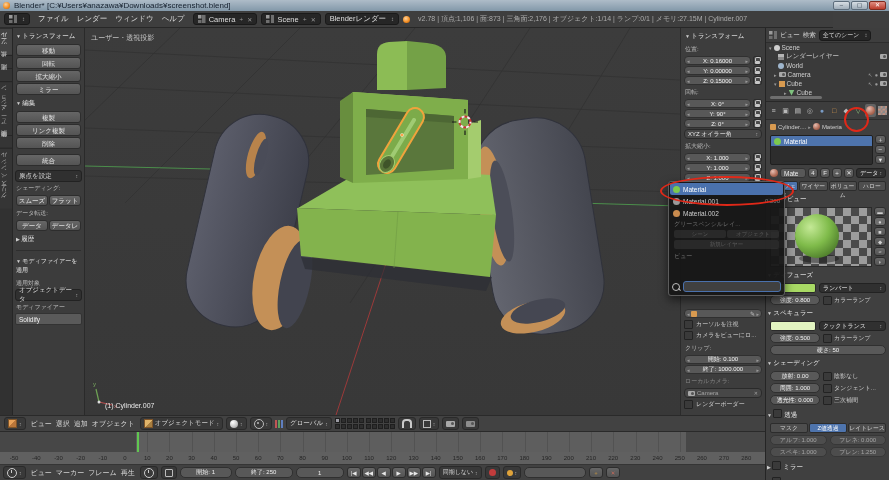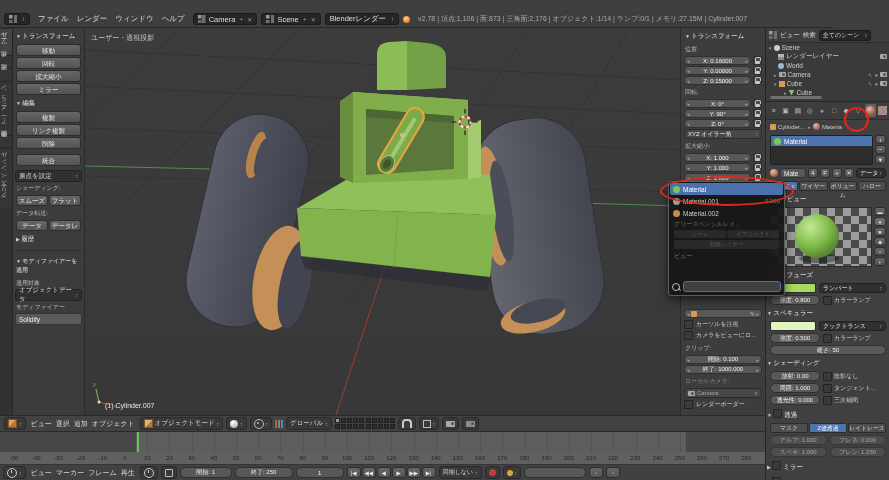--- a/index.html
+++ b/index.html
@@ -179,20 +179,29 @@
   .popinput{flex:1;height:9px;background:#404040;border:1px solid #4a71ad;border-radius:3px;}
 
   
   .ann{border:2px solid #e02818;border-radius:50%;z-index:100;pointer-events:none;}
 </style>
 </head>
 <body>
 
 <div id="root">
 
+  <div class="abs titlebar">
+    <span class="blender-dot"></span>
+    <span>Blender* [C:¥Users¥anazawa¥Downloads¥screenshot.blend]</span>
+    <span class="winbtns">
+      <span class="winbtn">‒</span>
+      <span class="winbtn">▢</span>
+      <span class="winbtn close">✕</span>
+    </span>
+  </div>
 
   <div class="abs infobar">
     <span class="pill dd-ud">
         <span class="grid-ic"></span>
       </span>
     <span><span class="menu">ファイル</span><span class="menu">レンダー</span><span class="menu">ウィンドウ</span><span class="menu">ヘルプ</span></span>
     <span class="pill">
       <span class="grid-ic"></span>
       <span>Camera</span>
       <span class="mini">＋</span>

